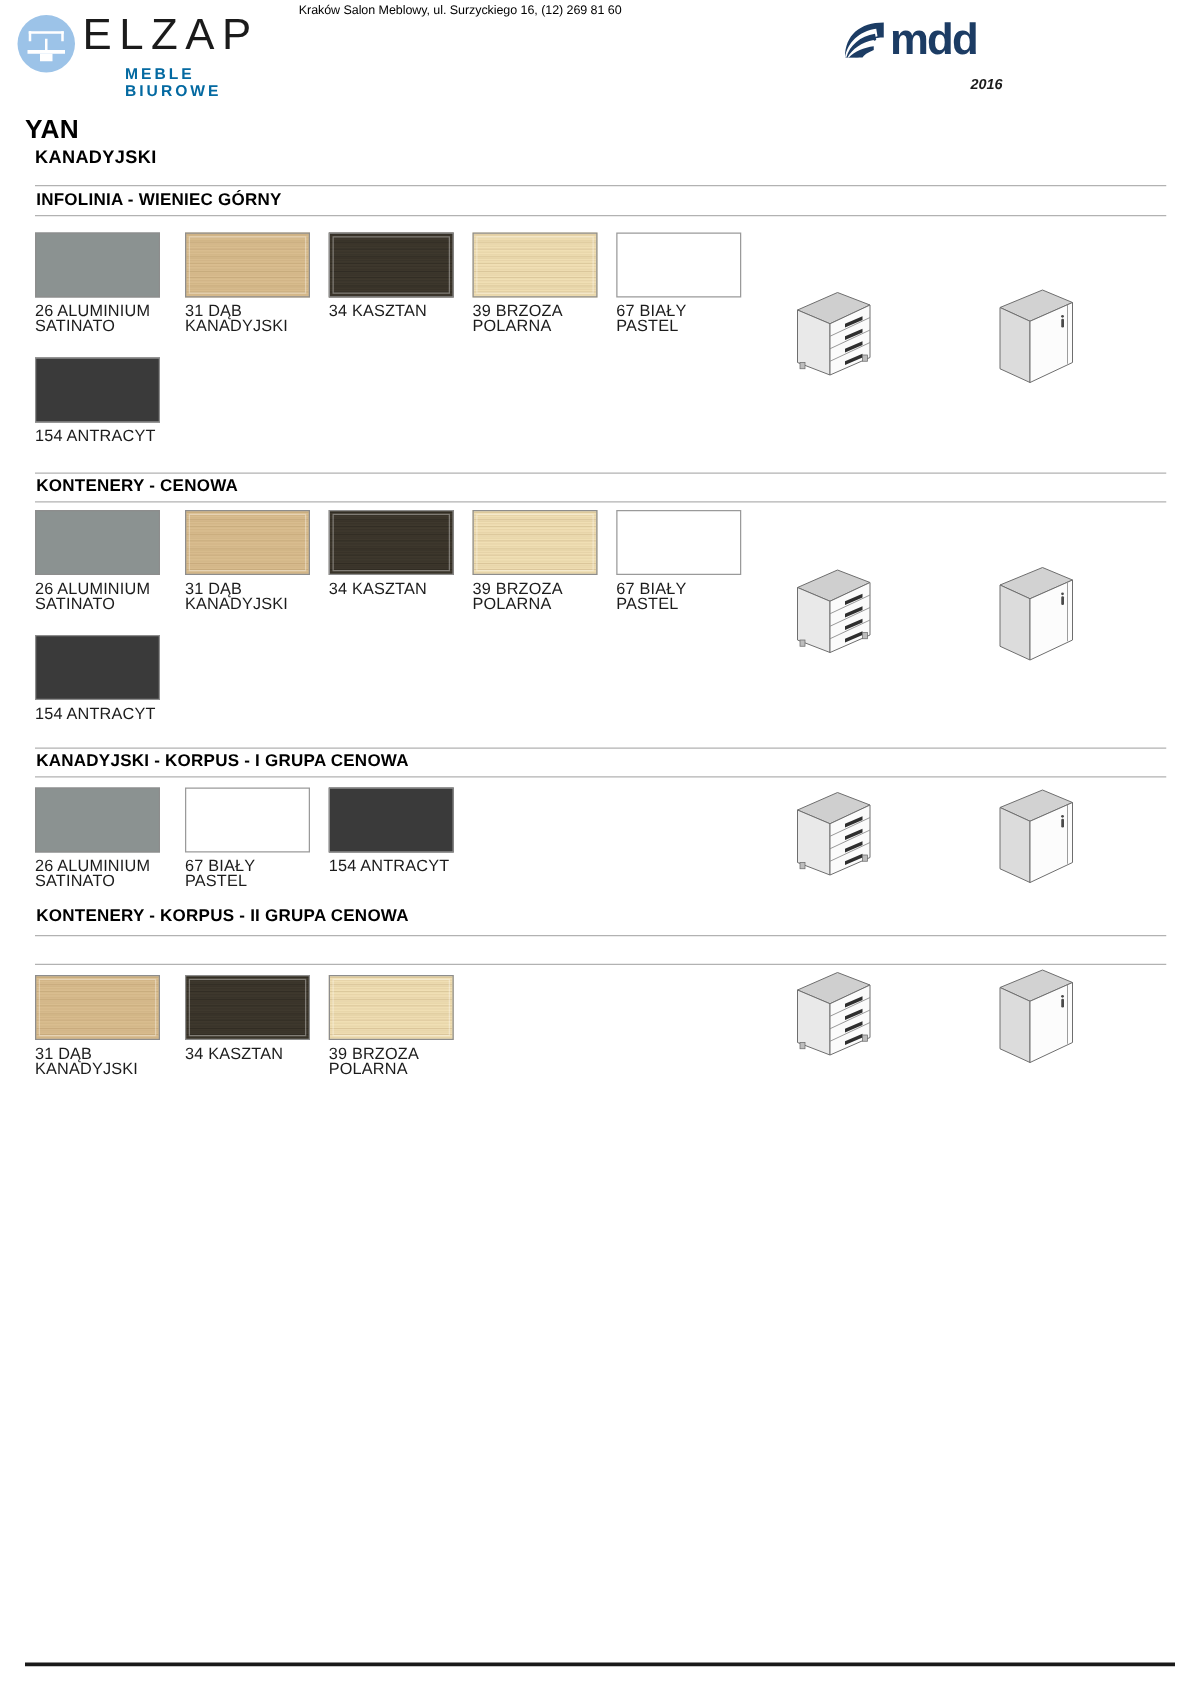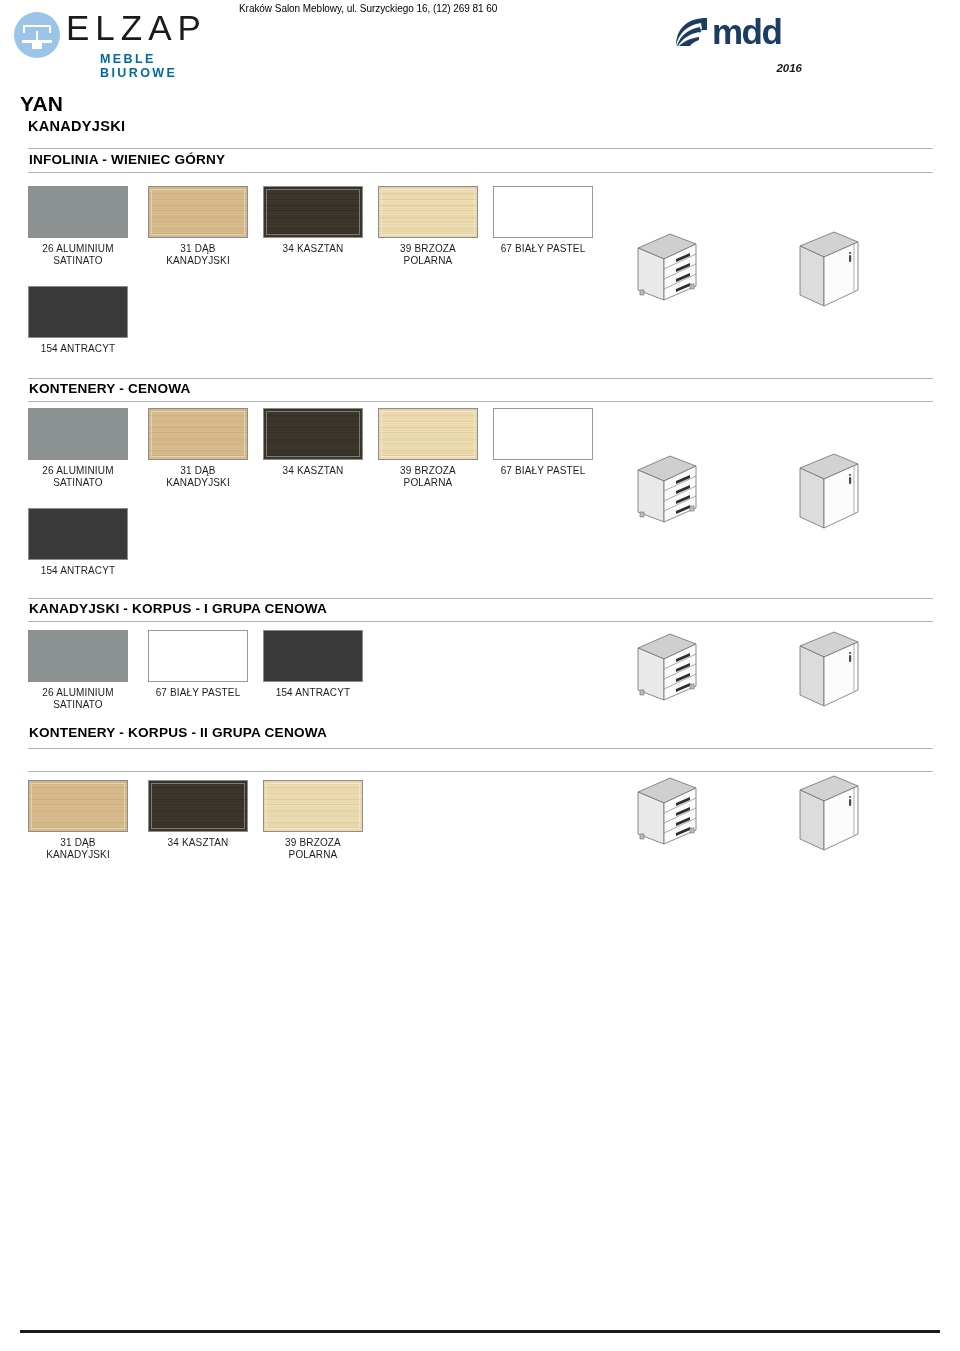--- a/index.html
+++ b/index.html
@@ -165,26 +165,25 @@
     position: absolute; left: 0; top: 0;
     width: 100%; height: 100%;
     opacity: 0.38;
   }
   .swatch .inner-edge {
     position: absolute; left: 2px; top: 2px; right: 2px; bottom: 2px;
     border: 1px solid rgba(255,255,255,0.35);
   }
   .sw-label {
     margin-top: 5px;
-    font-size: 10px;
+    font-size: 13px;
     line-height: 11.6px;
     color: #1c1c1c;
     letter-spacing: 0.15px;
     white-space: pre-line;
-    text-align: center;
   }
 
   
   .illus { position: absolute; }
 
   .footer-rule {
     position: absolute;
     left: 20px; bottom: 18px;
     width: 920px; height: 3px;
     background: #1a1a1a;

